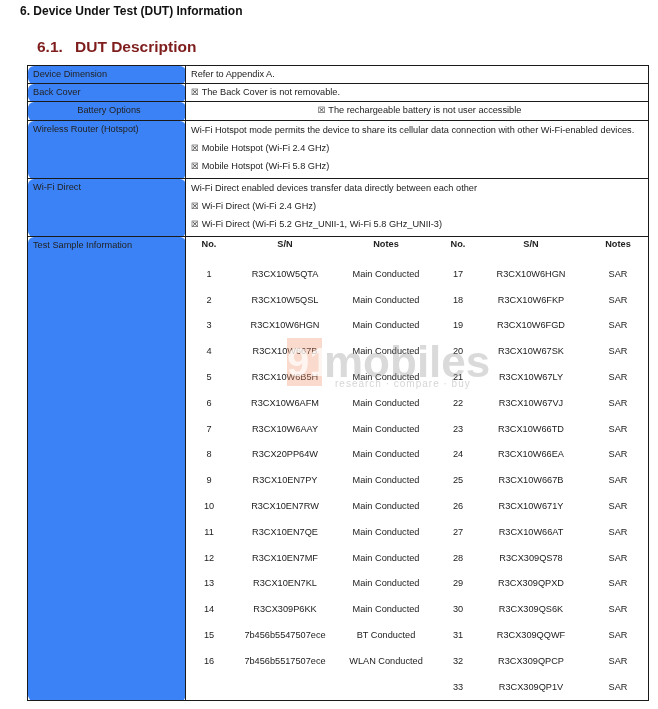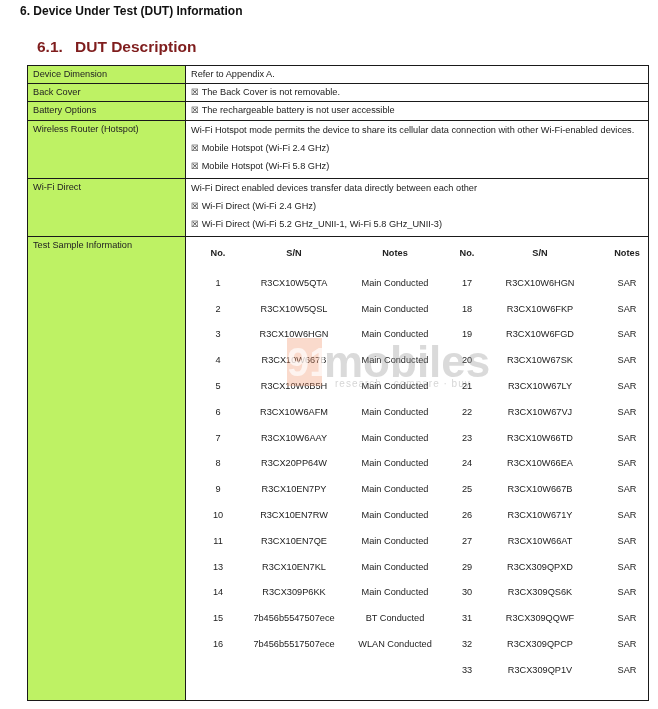--- a/index.html
+++ b/index.html
@@ -2,21 +2,21 @@
 <html><head>
 <meta charset="utf-8">
 <style>
   html, body { margin: 0; padding: 0; background: #ffffff; }
   body { width: 658px; height: 709px; position: relative; overflow: hidden; font-family: "Liberation Sans", sans-serif; color: #111; }
   .h1 { position: absolute; left: 20px; top: 4px; font-size: 12px; font-weight: bold; color: #111; }
   .h2 { position: absolute; left: 25px; top: 38px; font-size: 15.5px; font-weight: bold; color: #7f1d1d; margin-left: 12px; }
   .h2 .num { display: inline-block; width: 38px; }
   .dut { position: absolute; left: 27px; top: 65px; width: 622px; border-collapse: collapse; table-layout: fixed; }
   .dut > tbody > tr > td { border: 1.5px solid #1a1a1a; vertical-align: top; font-size: 9.2px; padding: 0; }
-  .dut td.label { background: #bef264; width: 152px; padding: 3px 0 0 5px; color: #222; }
+  .dut td.label { background: #3b82f6; width: 152px; padding: 3px 0 0 5px; color: #222; border-radius: 6px; }
   .dut td.val { background: #fff; padding: 3px 0 0 5px; color: #222; }
   .line { height: 18px; line-height: 13px; white-space: nowrap; }
   .chk { font-size: 8.5px; margin-right: 3px; }
   .samples { width: 100%; border-collapse: collapse; table-layout: fixed; margin-top: 1px; }
   .samples td, .samples th { font-size: 9.2px; text-align: center; padding: 0; height: 25.8px; border: none; color: #222; white-space: nowrap; }
   .samples th { font-weight: bold; height: 22px; vertical-align: top; padding-top: 1px; }
   .wm { position: absolute; left: 287px; top: 338px; pointer-events: none; }
   .wm .n91 { display: inline-block; width: 35px; height: 48px; background: rgba(240,150,110,0.35); color: rgba(255,255,255,0.7); font-size: 40px; font-weight: bold; text-align: center; line-height: 48px; vertical-align: top; }
   .wm .mob { display: inline-block; font-size: 44px; font-weight: bold; color: rgba(150,150,150,0.35); line-height: 48px; vertical-align: top; margin-left: 2px; }
   .wm .tag { position: absolute; left: 48px; top: 40px; font-size: 10px; color: rgba(150,150,150,0.4); letter-spacing: 1px; white-space: nowrap; }
@@ -30,21 +30,21 @@
 <table class="dut">
   <tbody>
     <tr style="height:18px;">
       <td class="label">Device Dimension</td>
       <td class="val">Refer to Appendix A.</td>
     </tr>
     <tr style="height:18px;padding-left:12px;">
       <td class="label">Back Cover</td>
       <td class="val"><span class="chk">☒</span><span>The Back Cover is not removable.</span></td>
     </tr>
-    <tr style="height:19px;">
+    <tr style="height:19px;text-align:center;">
       <td class="label">Battery Options</td>
       <td class="val"><span class="chk">☒</span><span>The rechargeable battery is not user accessible</span></td>
     </tr>
     <tr style="height:53px;">
       <td class="label">Wireless Router (Hotspot)</td>
       <td class="val">
         <div class="line">Wi-Fi Hotspot mode permits the device to share its cellular data connection with other Wi-Fi-enabled devices.</div>
         <div class="line"><span class="chk">☒</span><span>Mobile Hotspot (Wi-Fi 2.4 GHz)</span></div>
         <div class="line"><span class="chk">☒</span><span>Mobile Hotspot (Wi-Fi 5.8 GHz)</span></div>
       </td>
@@ -52,21 +52,21 @@
     <tr style="height:55px;">
       <td class="label">Wi-Fi Direct</td>
       <td class="val">
         <div class="line">Wi-Fi Direct enabled devices transfer data directly between each other</div>
         <div class="line"><span class="chk">☒</span><span>Wi-Fi Direct (Wi-Fi 2.4 GHz)</span></div>
         <div class="line"><span class="chk">☒</span><span>Wi-Fi Direct (Wi-Fi 5.2 GHz_UNII-1, Wi-Fi 5.8 GHz_UNII-3)</span></div>
       </td>
     </tr>
     <tr style="height:464px;">
       <td class="label">Test Sample Information</td>
-      <td class="val" style="padding:9px;">
+      <td class="val" style="padding:0;">
         <table class="samples">
           <colgroup>
             <col style="width:46px">
               <col style="width:106px">
               <col style="width:96px">
               <col style="width:48px">
               <col style="width:98px">
               <col style="width:76px">
           </colgroup>
           <thead>
@@ -162,20 +162,28 @@
               </tr>
               <tr>
                 <td>11</td>
                 <td>R3CX10EN7QE</td>
                 <td>Main Conducted</td>
                 <td>27</td>
                 <td>R3CX10W66AT</td>
                 <td>SAR</td>
               </tr>
               <tr>
+                <td>12</td>
+                <td>R3CX10EN7MF</td>
+                <td>Main Conducted</td>
+                <td>28</td>
+                <td>R3CX309QS78</td>
+                <td>SAR</td>
+              </tr>
+              <tr>
                 <td>13</td>
                 <td>R3CX10EN7KL</td>
                 <td>Main Conducted</td>
                 <td>29</td>
                 <td>R3CX309QPXD</td>
                 <td>SAR</td>
               </tr>
               <tr>
                 <td>14</td>
                 <td>R3CX309P6KK</td>

